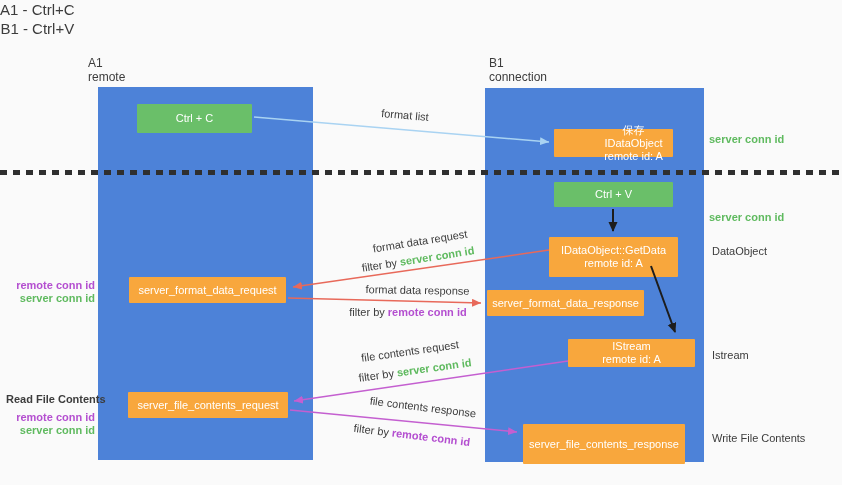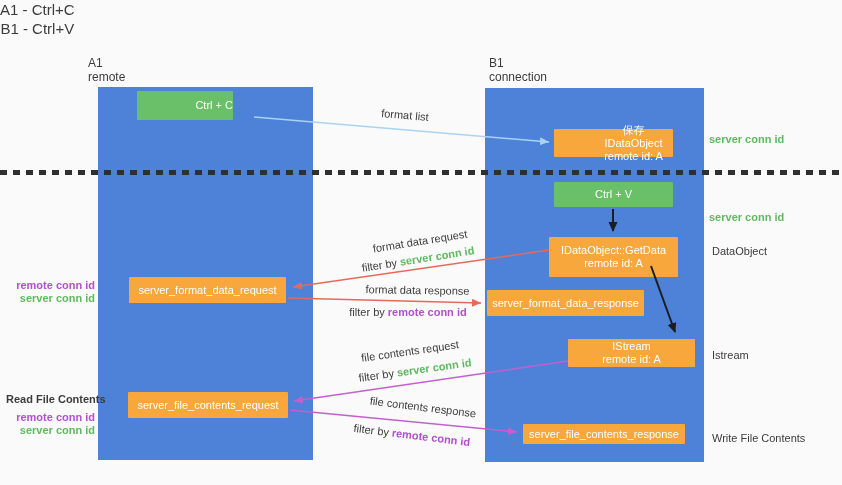--- a/index.html
+++ b/index.html
@@ -55,21 +55,21 @@
 <div class="abs lifeline-header" style="left:489px;">
   <div>B1</div>
   <div>connection</div>
 </div>
 
 <div class="abs column" style="left:98px; top:87px; width:215px; height:373px;"></div>
 <div class="abs column" style="left:485px; top:88px; width:219px; height:374px;"></div>
 
 <div class="abs divider"></div>
 
-<div class="abs node green-node" style="left:137px; top:91px; width:96px; height:29px;align-items:flex-end;">
+<div class="abs node green-node" style="left:137px; top:104px; width:115px; height:29px;">
   <div>Ctrl + C</div>
 </div>
 <div class="abs node orange-node" style="left:554px; top:129px; width:119px; height:28px;padding-left:40px;">
   <div>保存IDataObject</div>
   <div>remote id: A</div>
 </div>
 <div class="abs node green-node" style="left:554px; top:182px; width:119px; height:25px;">
   <div>Ctrl + V</div>
 </div>
 <div class="abs node orange-node" style="left:549px; top:237px; width:129px; height:40px;">
@@ -82,21 +82,21 @@
 <div class="abs node orange-node" style="left:487px; top:290px; width:157px; height:26px;">
   <div>server_format_data_response</div>
 </div>
 <div class="abs node orange-node" style="left:568px; top:339px; width:127px; height:28px;">
   <div>IStream</div>
   <div>remote id: A</div>
 </div>
 <div class="abs node orange-node" style="left:128px; top:392px; width:160px; height:26px;">
   <div>server_file_contents_request</div>
 </div>
-<div class="abs node orange-node" style="left:523px; top:424px; width:162px; height:20px;">
+<div class="abs node orange-node" style="left:523px; top:424px; width:162px; height:40px;">
   <div>server_file_contents_response</div>
 </div>
 
 <svg class="abs arrows" width="842" height="485" viewBox="0 0 842 485">
   <defs>
     <marker id="m-blue" markerUnits="userSpaceOnUse" markerWidth="10" markerHeight="9" refX="9" refY="4" orient="auto">
       <path class="mk-blue" d="M0,0 L9,4 L0,8 z"></path>
     </marker>
     <marker id="m-black" markerUnits="userSpaceOnUse" markerWidth="11" markerHeight="10" refX="9" refY="4.5" orient="auto">
       <path class="mk-black" d="M0,0 L10,4.5 L0,9 z"></path>

